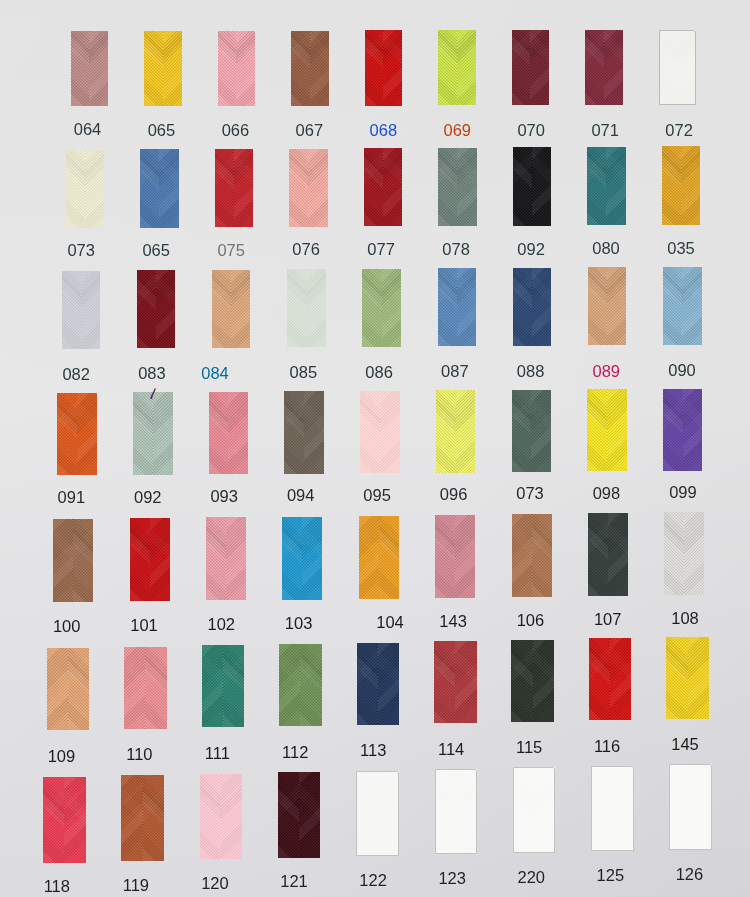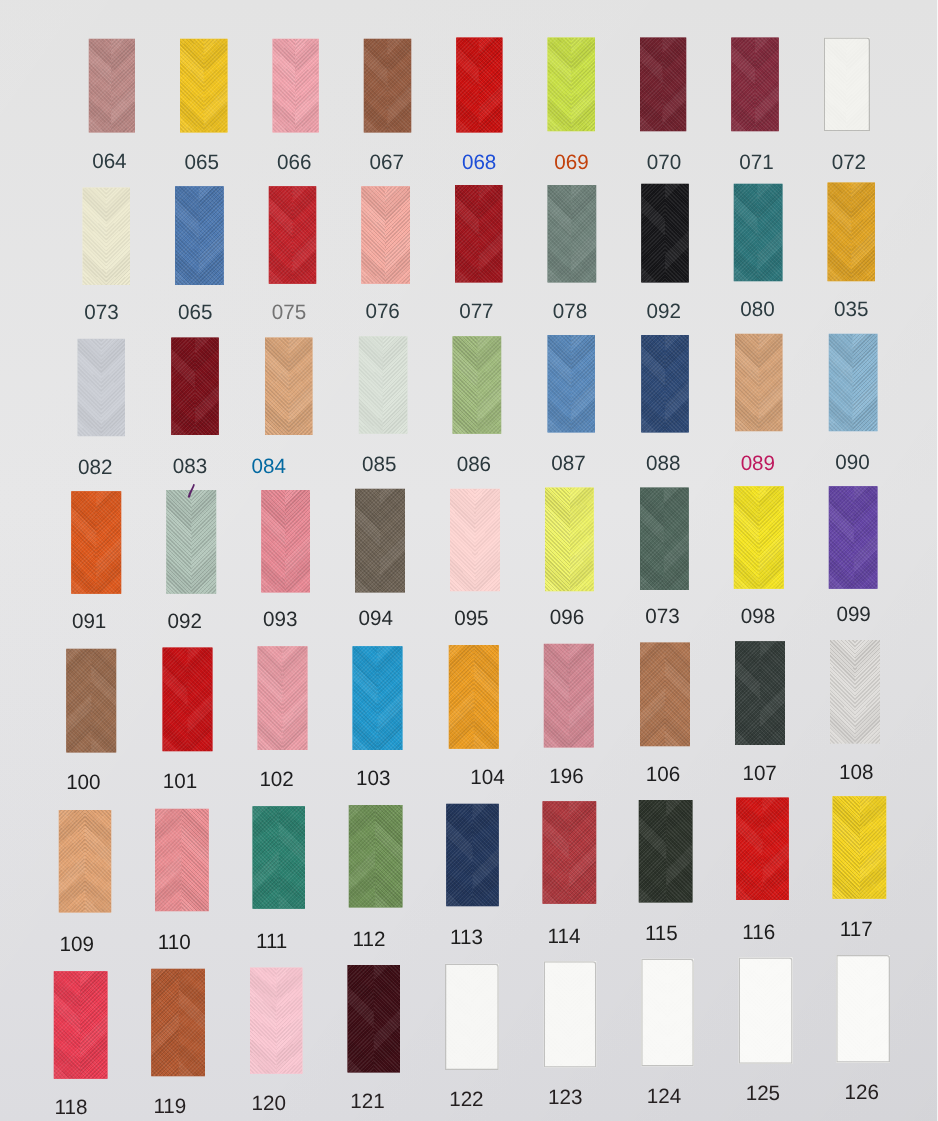--- a/index.html
+++ b/index.html
@@ -386,21 +386,21 @@
       <div class="rib-right" style="opacity:1.0"></div>
   </div>
   <div class="swatch-label" style="left: 360px; top: 613.95px; color: rgb(29, 29, 31);">104</div>
   <div class="swatch chev-down" style="left: 435.2px; top: 514.79px; width: 40px; height: 83.1px; background-color: rgb(215, 139, 151);">
       <div class="fill" style="background-color: rgb(215, 139, 151);"></div>
       <div class="weave-left" style="opacity:1.0"></div>
       <div class="weave-right" style="opacity:1.0"></div>
       <div class="rib-left" style="opacity:1.0"></div>
       <div class="rib-right" style="opacity:1.0"></div>
   </div>
-  <div class="swatch-label" style="left: 423.14px; top: 613.06px; color: rgb(29, 29, 31);">196</div>
+  <div class="swatch-label" style="left: 423.14px; top: 613.06px; color: rgb(29, 29, 31);">143</div>
   <div class="swatch chev-up" style="left: 511.6px; top: 513.93px; width: 40px; height: 83.1px; background-color: rgb(177, 119, 83);">
       <div class="fill" style="background-color: rgb(177, 119, 83);"></div>
       <div class="weave-left" style="opacity:1.0"></div>
       <div class="weave-right" style="opacity:1.0"></div>
       <div class="rib-left" style="opacity:1.0"></div>
       <div class="rib-right" style="opacity:1.0"></div>
   </div>
   <div class="swatch-label" style="left: 500.42px; top: 612.17px; color: rgb(29, 29, 31);">106</div>
   <div class="swatch chev-down" style="left: 588px; top: 513.06px; width: 40px; height: 83.1px; background-color: rgb(54, 63, 60);">
       <div class="fill" style="background-color: rgb(54, 63, 60);"></div>
@@ -483,21 +483,21 @@
       <div class="rib-right" style="opacity:1.0"></div>
   </div>
   <div class="swatch-label" style="left: 577.05px; top: 737.75px; color: rgb(28, 28, 28);">116</div>
   <div class="swatch chev-down" style="left: 666.38px; top: 636.7px; width: 42.5px; height: 82px; background-color: rgb(246, 213, 34);">
       <div class="fill" style="background-color: rgb(246, 213, 34);"></div>
       <div class="weave-left" style="opacity:1.0"></div>
       <div class="weave-right" style="opacity:1.0"></div>
       <div class="rib-left" style="opacity:1.0"></div>
       <div class="rib-right" style="opacity:1.0"></div>
   </div>
-  <div class="swatch-label" style="left: 655px; top: 736.3px; color: rgb(28, 28, 28);">117</div>
+  <div class="swatch-label" style="left: 655px; top: 736.3px; color: rgb(28, 28, 28);">145</div>
 
   <div class="swatch chev-down" style="left: 43px; top: 777px; width: 42.5px; height: 85.5px; background-color: rgb(237, 61, 84);">
       <div class="fill" style="background-color: rgb(237, 61, 84);"></div>
       <div class="weave-left" style="opacity:1.0"></div>
       <div class="weave-right" style="opacity:1.0"></div>
       <div class="rib-left" style="opacity:1.0"></div>
       <div class="rib-right" style="opacity:1.0"></div>
   </div>
   <div class="swatch-label" style="left: 26.8px; top: 878.1px; color: rgb(36, 31, 32);">118</div>
   <div class="swatch chev-up" style="left: 121.3px; top: 775.38px; width: 42.5px; height: 85.5px; background-color: rgb(180, 90, 50);">
@@ -543,21 +543,21 @@
   </div>
   <div class="swatch-label" style="left: 422.18px; top: 870.35px; color: rgb(36, 31, 32);">123</div>
   <div class="swatch chev-down" style="left: 512.8px; top: 767.25px; width: 42.5px; height: 85.5px; background-color: rgb(249, 249, 247);">
       <div class="fill" style="background-color: rgb(249, 249, 247);"></div>
       <div class="weave-left" style="opacity:0.05"></div>
       <div class="weave-right" style="opacity:0.05"></div>
       <div class="rib-left" style="opacity:0.05"></div>
       <div class="rib-right" style="opacity:0.05"></div>
       <div class="edge" style="border-color: rgba(150, 150, 148, 0.55);"></div>
   </div>
-  <div class="swatch-label" style="left: 501.25px; top: 868.8px; color: rgb(36, 31, 32);">124</div>
+  <div class="swatch-label" style="left: 501.25px; top: 868.8px; color: rgb(36, 31, 32);">220</div>
   <div class="swatch chev-down" style="left: 591.1px; top: 765.62px; width: 42.5px; height: 85.5px; background-color: rgb(250, 250, 248);">
       <div class="fill" style="background-color: rgb(250, 250, 248);"></div>
       <div class="weave-left" style="opacity:0.05"></div>
       <div class="weave-right" style="opacity:0.05"></div>
       <div class="rib-left" style="opacity:0.05"></div>
       <div class="rib-right" style="opacity:0.05"></div>
       <div class="edge" style="border-color: rgba(150, 150, 148, 0.55);"></div>
   </div>
   <div class="swatch-label" style="left: 580.32px; top: 867.25px; color: rgb(36, 31, 32);">125</div>
   <div class="swatch chev-down" style="left: 669.4px; top: 764px; width: 42.5px; height: 85.5px; background-color: rgb(250, 250, 248);">

